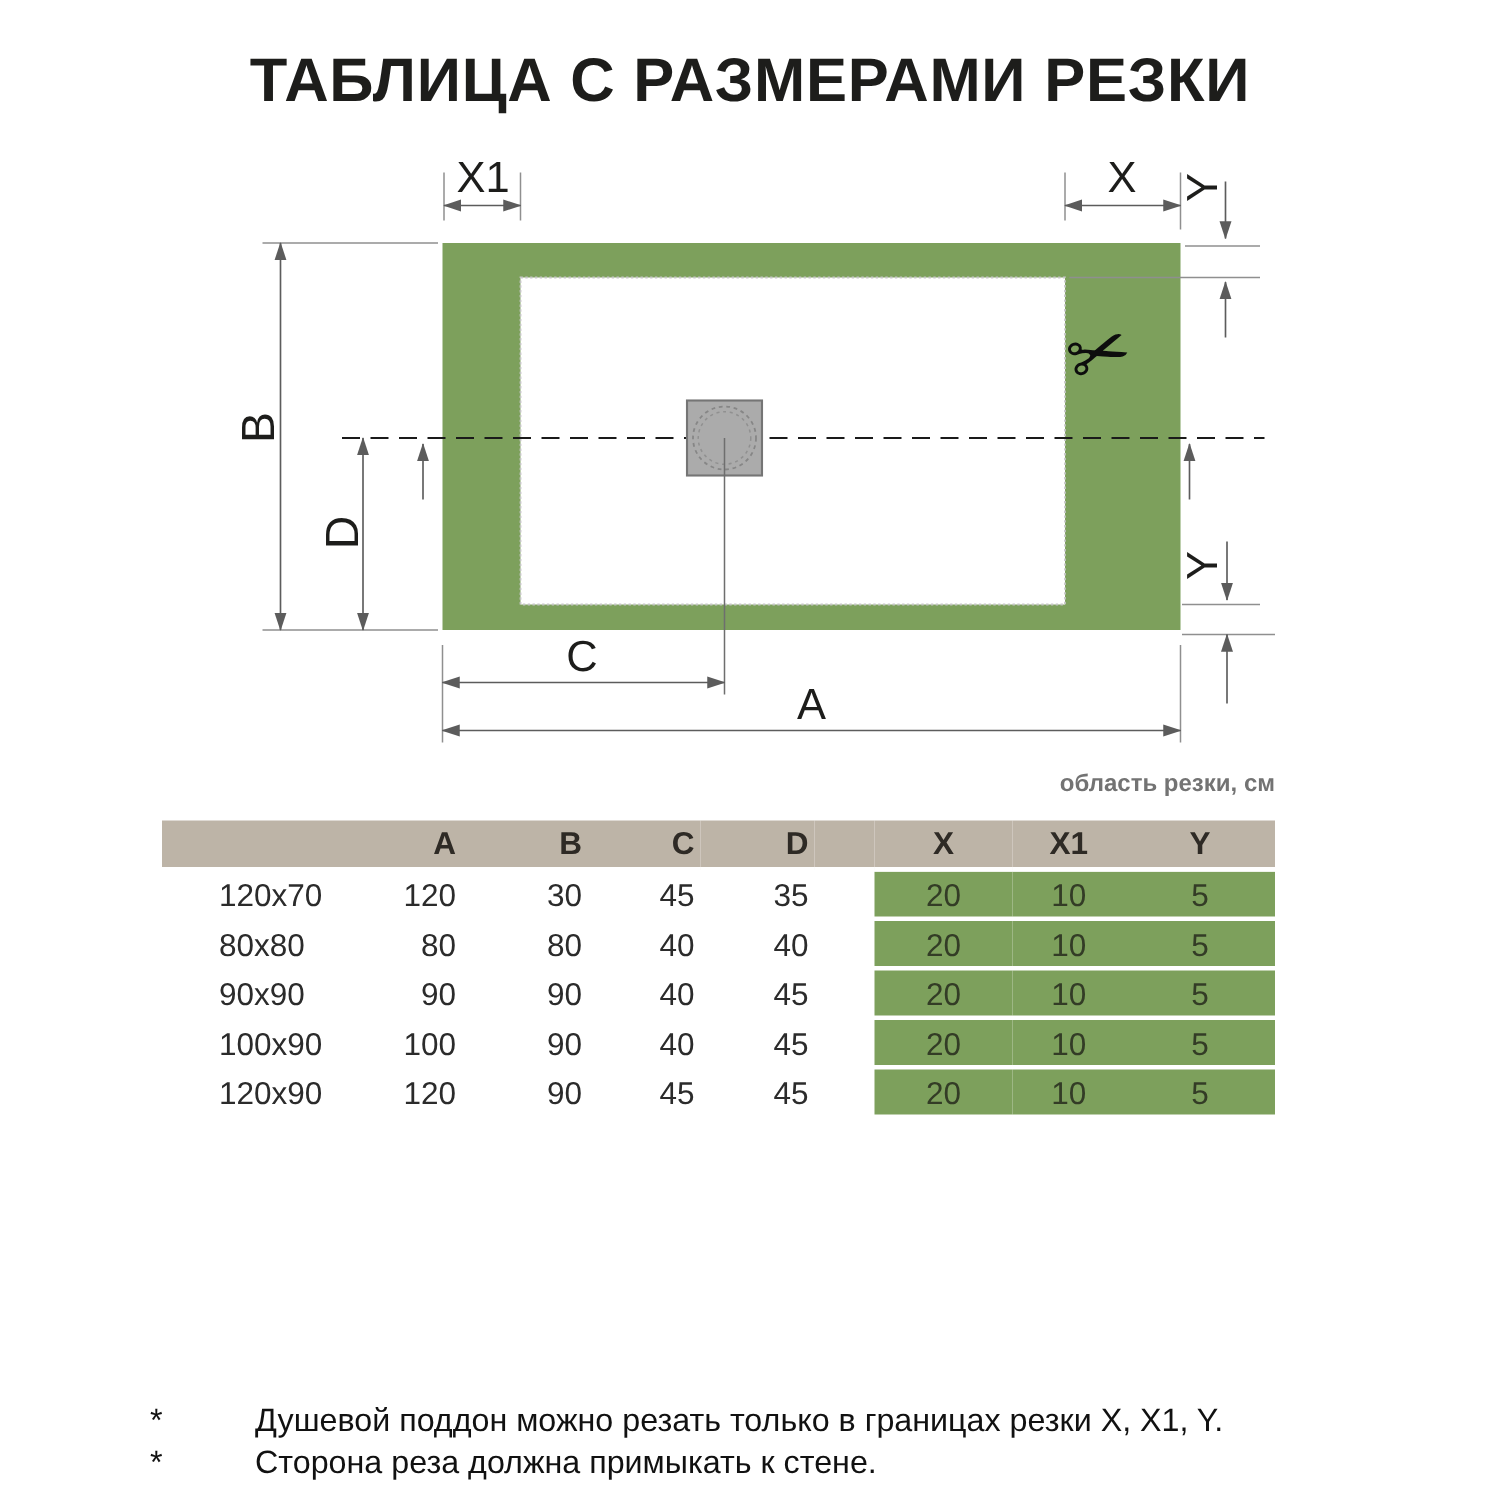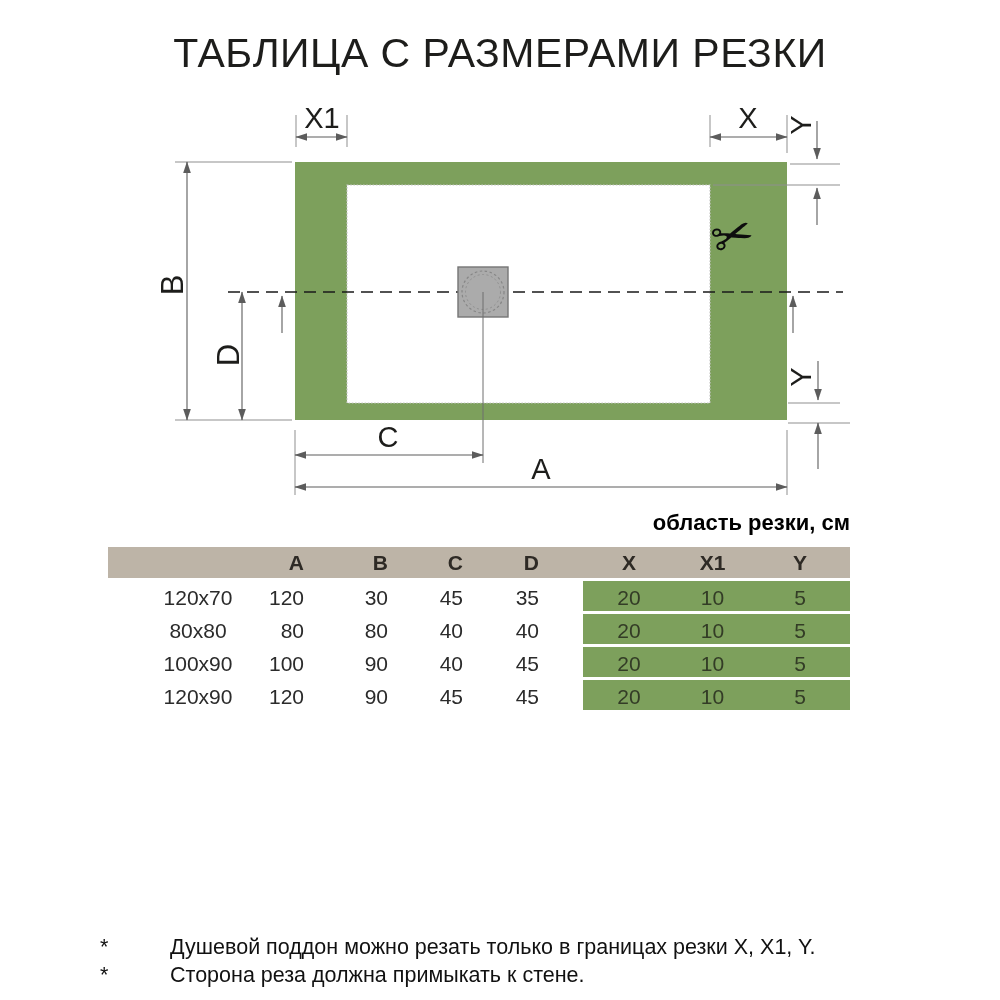--- a/index.html
+++ b/index.html
@@ -3,35 +3,35 @@
 <meta charset="utf-8">
 <style>
   html,body{margin:0;padding:0;}
   body{
     width:1000px;height:1000px;position:relative;background:#ffffff;
     font-family:"Liberation Sans","DejaVu Sans",sans-serif;color:#1d1d1b;
     overflow:hidden;
   }
   .title{
     position:absolute;top:30px;left:0;width:1000px;text-align:center;
-    font-size:41px;font-weight:400;letter-spacing:.5px;color:#1d1d1b;
+    font-size:41px;font-weight:700;letter-spacing:.5px;color:#1d1d1b;
   }
   .diagram{position:absolute;top:95px;left:0;}
   .caption{
     position:absolute;top:506px;left:108px;width:742px;height:34px;line-height:34px;
-    text-align:right;font-size:22px;font-weight:700;color:#000000;
+    text-align:right;font-size:16px;font-weight:700;color:#737373;
   }
   .tablewrap{position:absolute;top:547px;left:108px;}
   table{border-collapse:collapse;table-layout:fixed;width:742px;}
   th{
     background:#bdb4a7;height:31px;font-size:21px;font-weight:700;color:#2e2a25;
     border-bottom:3px solid #ffffff;padding:0;
   }
   td{height:33px;font-size:21px;font-weight:400;color:#2b2b2b;padding:0;}
-  td.rowlabel{text-align:center;padding-left:38px;}
+  td.rowlabel{text-align:left;padding-left:38px;}
   td.num,th.num{text-align:right;padding-right:4px;}
   td.green{
     background-image:linear-gradient(#7da05c,#7da05c);
     background-size:100% 30px;background-repeat:no-repeat;background-position:top;
     text-align:center;color:#333c26;
   }
   th.cgreen{text-align:center;}
   .footnotes{position:absolute;top:933px;left:100px;width:860px;}
   .fnrow{display:grid;grid-template-columns:70px auto;line-height:28px;font-size:21.5px;color:#111;}
   .fnmark{text-align:left;}
@@ -149,20 +149,31 @@
           <td class="num">80</td>
           <td class="num">80</td>
           <td class="num">40</td>
           <td class="num">40</td>
           <td class="gap"></td>
           <td class="green">20</td>
           <td class="green">10</td>
           <td class="green">5</td>
         </tr>
         <tr>
+          <td class="rowlabel">90x90</td>
+          <td class="num">90</td>
+          <td class="num">90</td>
+          <td class="num">40</td>
+          <td class="num">45</td>
+          <td class="gap"></td>
+          <td class="green">20</td>
+          <td class="green">10</td>
+          <td class="green">5</td>
+        </tr>
+        <tr>
           <td class="rowlabel">100x90</td>
           <td class="num">100</td>
           <td class="num">90</td>
           <td class="num">40</td>
           <td class="num">45</td>
           <td class="gap"></td>
           <td class="green">20</td>
           <td class="green">10</td>
           <td class="green">5</td>
         </tr>

